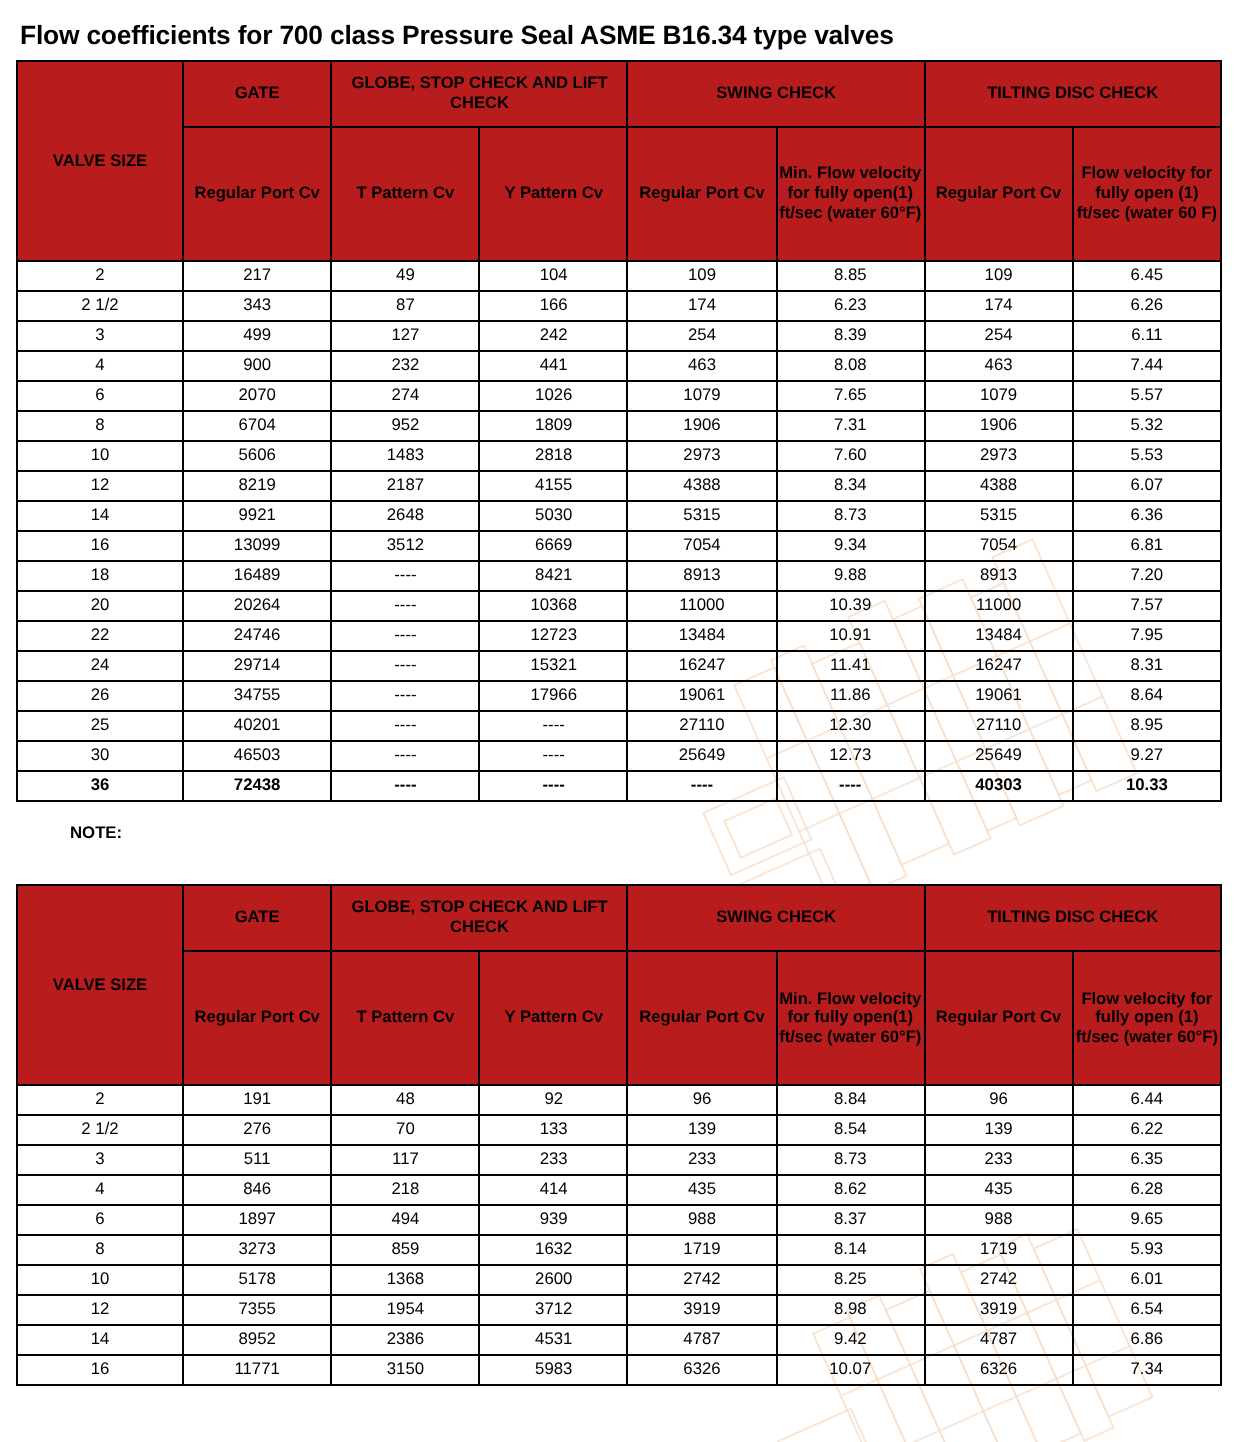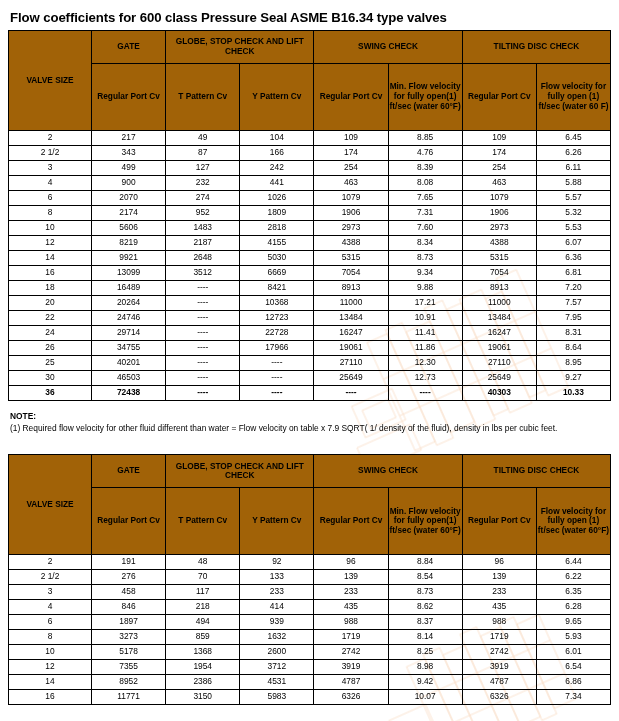--- a/index.html
+++ b/index.html
@@ -51,21 +51,21 @@
   table.flowtable th {
     border: 1px solid #000000;
     font-size: 8.3px;
     font-weight: bold;
     text-align: center;
     vertical-align: middle;
     padding: 0;
     line-height: 1.18;
   }
   table.flowtable thead th {
-    background: #a16207;
+    background: #b91c1c;
     padding: 3px 1px;
   }
   th.hdr-valve-size {
     width: 80px;
   }
   th.hdr-group {
     height: 26px;
   }
   th.hdr-sub {
     height: 60px;
@@ -90,20 +90,21 @@
 
   .note-block {
     margin: 9px 0 0 2px;
     font-size: 8.4px;
     line-height: 1.45;
     width: 600px;
   }
   .note-label {
     font-weight: bold;
     display: block;
+    margin-left: 25px;
   }
   .note-text {
     display: block;
   }
 
   .spacer-between {
     height: 20px;
   }
 </style>
 </head>
@@ -140,21 +141,21 @@
     </g>
     <g transform="rotate(-24 420 415)">
       <text x="366" y="418" font-family="Liberation Sans, sans-serif" font-size="26" fill="#f2b98a" stroke="none" opacity="0.5">‍</text>
     </g>
   </g>
 </svg>
 
 <div id="page">
 
   <section>
-    <h2 class="table-title">Flow coefficients for 600 class Pressure Seal ASME B16.34 type valves</h2>
+    <h2 class="table-title">Flow coefficients for 700 class Pressure Seal ASME B16.34 type valves</h2>
 
     <table class="flowtable">
       <thead>
         <tr>
           <th class="hdr-valve-size" rowspan="2">VALVE SIZE</th>
           <th class="hdr-group">GATE</th>
           <th class="hdr-group" colspan="2">GLOBE,  STOP CHECK AND LIFT CHECK</th>
           <th class="hdr-group" colspan="2">SWING CHECK</th>
           <th class="hdr-group" colspan="2">TILTING DISC CHECK</th>
         </tr>
@@ -178,21 +179,21 @@
             <td>8.85</td>
             <td>109</td>
             <td>6.45</td>
           </tr>
           <tr>
             <td>2 1/2</td>
             <td>343</td>
             <td>87</td>
             <td>166</td>
             <td>174</td>
-            <td>4.76</td>
+            <td>6.23</td>
             <td>174</td>
             <td>6.26</td>
           </tr>
           <tr class="group-start">
             <td>3</td>
             <td>499</td>
             <td>127</td>
             <td>242</td>
             <td>254</td>
             <td>8.39</td>
@@ -200,35 +201,35 @@
             <td>6.11</td>
           </tr>
           <tr>
             <td>4</td>
             <td>900</td>
             <td>232</td>
             <td>441</td>
             <td>463</td>
             <td>8.08</td>
             <td>463</td>
-            <td>5.88</td>
+            <td>7.44</td>
           </tr>
           <tr>
             <td>6</td>
             <td>2070</td>
             <td>274</td>
             <td>1026</td>
             <td>1079</td>
             <td>7.65</td>
             <td>1079</td>
             <td>5.57</td>
           </tr>
           <tr class="group-start">
             <td>8</td>
-            <td>2174</td>
+            <td>6704</td>
             <td>952</td>
             <td>1809</td>
             <td>1906</td>
             <td>7.31</td>
             <td>1906</td>
             <td>5.32</td>
           </tr>
           <tr>
             <td>10</td>
             <td>5606</td>
@@ -278,39 +279,39 @@
             <td>9.88</td>
             <td>8913</td>
             <td>7.20</td>
           </tr>
           <tr class="group-start">
             <td>20</td>
             <td>20264</td>
             <td>----</td>
             <td>10368</td>
             <td>11000</td>
-            <td>17.21</td>
+            <td>10.39</td>
             <td>11000</td>
             <td>7.57</td>
           </tr>
           <tr>
             <td>22</td>
             <td>24746</td>
             <td>----</td>
             <td>12723</td>
             <td>13484</td>
             <td>10.91</td>
             <td>13484</td>
             <td>7.95</td>
           </tr>
           <tr>
             <td>24</td>
             <td>29714</td>
             <td>----</td>
-            <td>22728</td>
+            <td>15321</td>
             <td>16247</td>
             <td>11.41</td>
             <td>16247</td>
             <td>8.31</td>
           </tr>
           <tr class="group-start">
             <td>26</td>
             <td>34755</td>
             <td>----</td>
             <td>17966</td>
@@ -347,21 +348,20 @@
             <td>----</td>
             <td>----</td>
             <td>40303</td>
             <td>10.33</td>
           </tr>
         </tbody>
     </table>
 
     <div class="note-block">
       <span class="note-label">NOTE:</span>
-      <span class="note-text">(1) Required flow velocity for other fluid different than water = Flow velocity on table x 7.9 SQRT( 1/ density of the fluid), density in lbs per cubic feet.</span>
     </div>
   </section>
 
   <div class="spacer-between"></div>
 
   <section>
 
     <table class="flowtable">
       <thead>
         <tr>
@@ -397,21 +397,21 @@
             <td>276</td>
             <td>70</td>
             <td>133</td>
             <td>139</td>
             <td>8.54</td>
             <td>139</td>
             <td>6.22</td>
           </tr>
           <tr class="group-start">
             <td>3</td>
-            <td>458</td>
+            <td>511</td>
             <td>117</td>
             <td>233</td>
             <td>233</td>
             <td>8.73</td>
             <td>233</td>
             <td>6.35</td>
           </tr>
           <tr>
             <td>4</td>
             <td>846</td>

